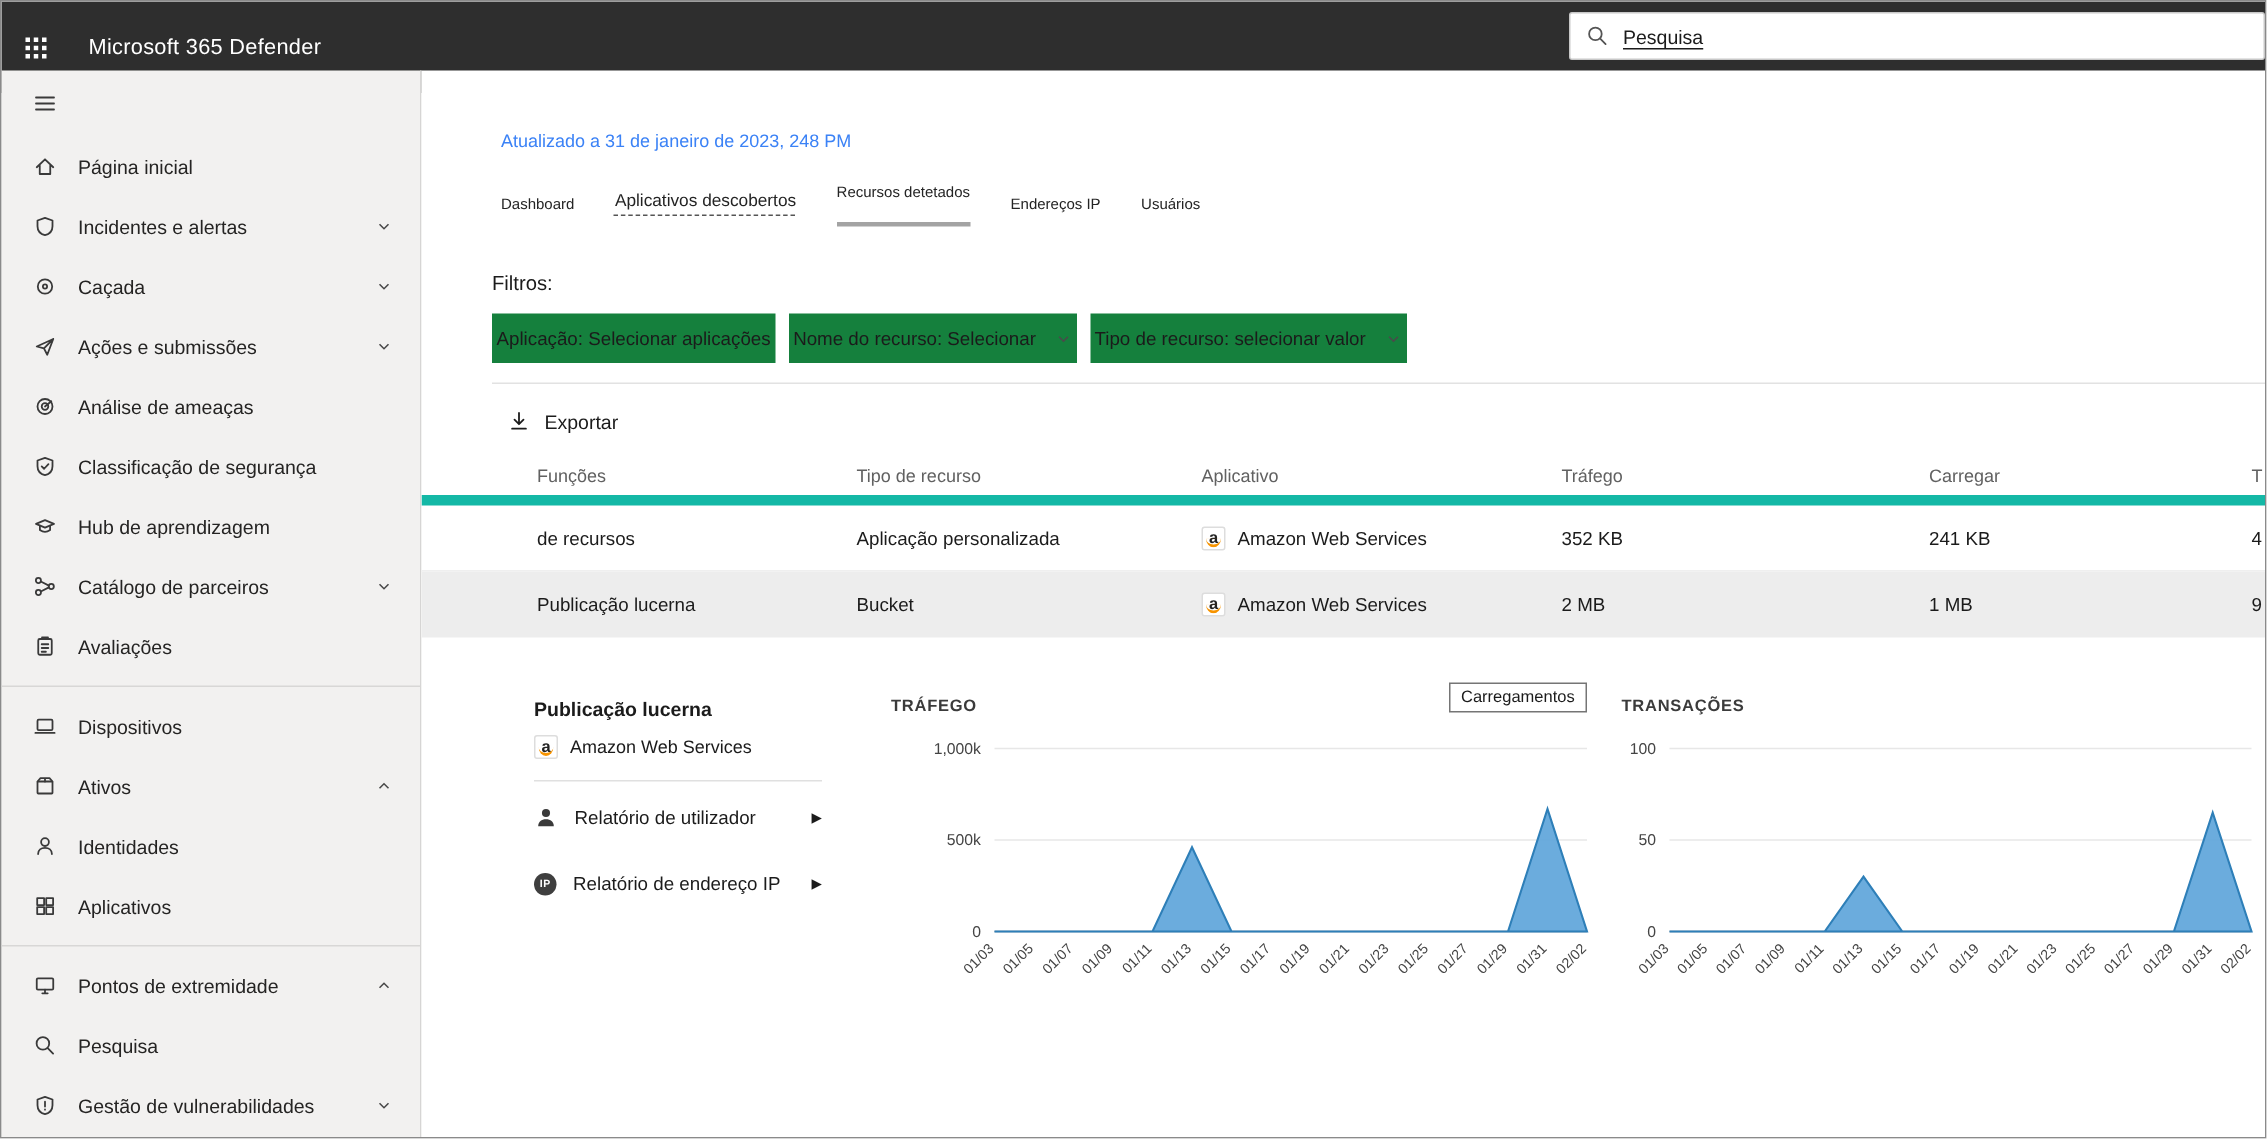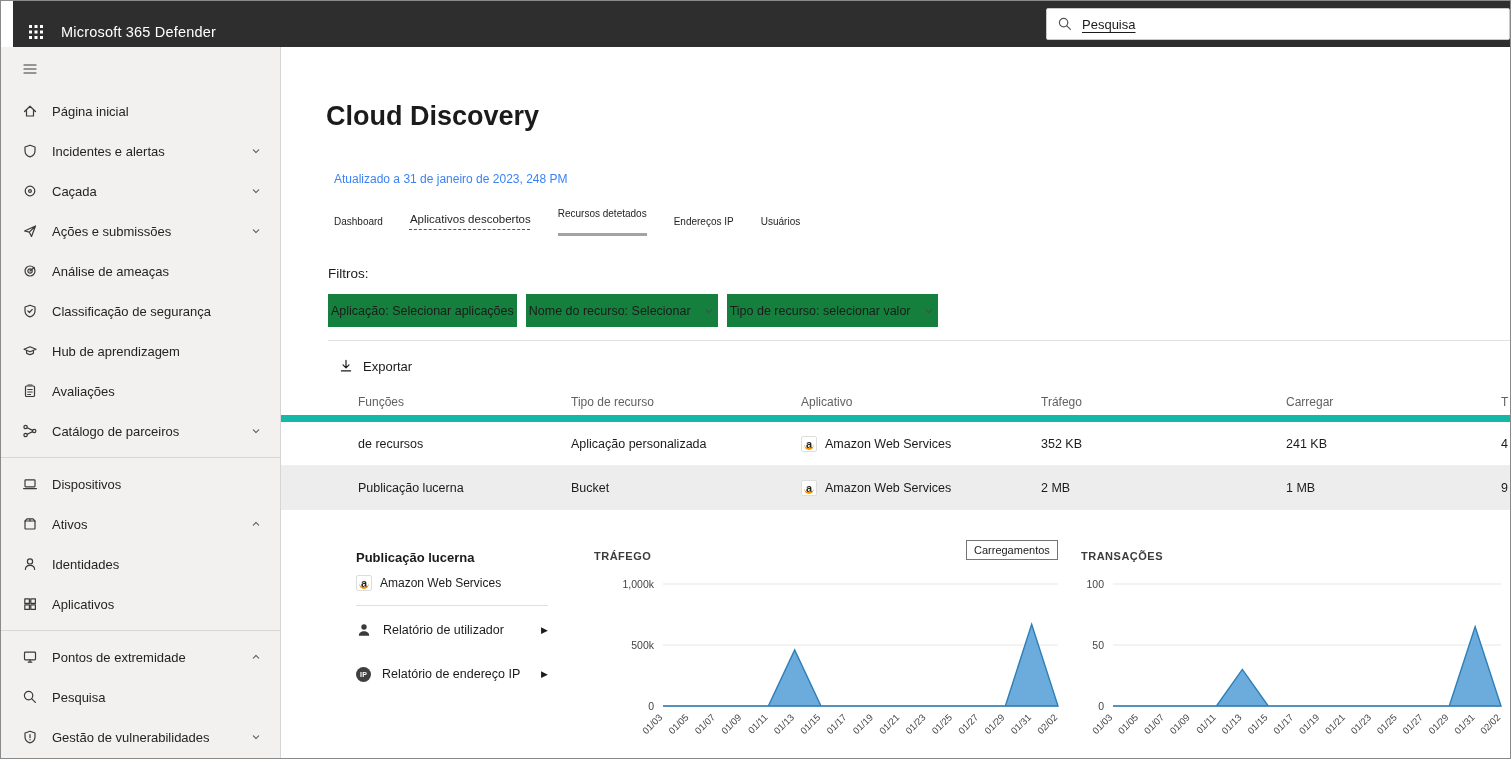--- a/index.html
+++ b/index.html
@@ -2,22 +2,22 @@
 <html><head>
 <meta charset="utf-8">
 <style>
   * { box-sizing: border-box; margin: 0; padding: 0; }
   html,body { background:#e8e8e8; }
   body { font-family:"Liberation Sans", sans-serif; }
   #app { position:relative; width:1511px; height:759px; background:#fff;
          border:1px solid #8a8a8a; overflow:hidden; }
 
   
-  .topbar { position:absolute; top:0; left:12px; right:0; height:61px;
-            background:#2e2e2e; display:flex; align-items:center; color:#fff; }
+  .topbar { position:absolute; top:0; left:0; right:0; height:61px;
+            background:#2e2e2e; display:flex; align-items:center; color:#fff;gap:10px; }
   .waffle { width:46px; height:46px; display:flex; align-items:center;
             justify-content:center; cursor:pointer; }
   .topbar-title { font-size:14.5px; margin-left:2px; letter-spacing:.2px; }
   .searchbox { position:absolute; right:0; top:7px; width:464px; height:32px;
                background:#fff; border:1px solid #c8c8c8; border-radius:2px;
                display:flex; align-items:center; padding:0 10px; gap:9px; color:#1b1b1b; }
   .searchbox .ph { font-size:13px; text-decoration:underline; text-underline-offset:3px; }
 
   
   .sidebar { position:absolute; top:46px; left:0; bottom:0; width:280px;
@@ -184,38 +184,38 @@
     </div>
     <div class="nav-item">
       <svg class="icn" viewBox="0 0 16 16">
           <path d="M2 6.3 L8 3.8 L14 6.3 L8 8.8 Z"></path>
           <path d="M4.6 7.6 V10.3 C6.8 11.9 9.2 11.9 11.4 10.3 V7.6"></path>
         </svg>
       <span>Hub de aprendizagem</span>
     </div>
     <div class="nav-item">
       <svg class="icn" viewBox="0 0 16 16">
-          <rect x="3.5" y="3" width="9" height="10.5" rx="1"></rect>
-          <path d="M6 2 H10 M5.8 6.5 H10.2 M5.8 9 H10.2 M5.8 11.5 H8.6"></path>
-        </svg>
-      <span>Avaliações</span>
-    </div>
-    <div class="nav-item">
-      <svg class="icn" viewBox="0 0 16 16">
           <circle cx="3.6" cy="4" r="1.7"></circle>
           <circle cx="3.6" cy="12" r="1.7"></circle>
           <circle cx="12.2" cy="8" r="1.7"></circle>
           <line x1="5.2" y1="4.7" x2="10.6" y2="7.4"></line>
           <line x1="5.2" y1="11.3" x2="10.6" y2="8.6"></line>
         </svg>
       <span>Catálogo de parceiros</span>
       <svg class="chev" viewBox="0 0 16 16">
           <path d="M4 6 L8 10 L12 6"></path>
         </svg>
     </div>
+    <div class="nav-item">
+      <svg class="icn" viewBox="0 0 16 16">
+          <rect x="3.5" y="3" width="9" height="10.5" rx="1"></rect>
+          <path d="M6 2 H10 M5.8 6.5 H10.2 M5.8 9 H10.2 M5.8 11.5 H8.6"></path>
+        </svg>
+      <span>Avaliações</span>
+    </div>
 
     <div class="sb-divider"></div>
 
     <div class="nav-item">
       <svg class="icn" viewBox="0 0 16 16">
           <rect x="3" y="3.8" width="10" height="7" rx="0.8"></rect>
           <line x1="1.6" y1="12.6" x2="14.4" y2="12.6"></line>
         </svg>
       <span>Dispositivos</span>
     </div>
@@ -271,21 +271,20 @@
           <path d="M8 5.5 V8.7 M8 10.6 V10.8"></path>
         </svg>
       <span>Gestão de vulnerabilidades</span>
       <svg class="chev" viewBox="0 0 16 16">
           <path d="M4 6 L8 10 L12 6"></path>
         </svg>
     </div>
   </div>
 
   <div class="main">
-    <h1 class="page-title">Cloud Discovery</h1>
     <div class="updated">Atualizado a 31 de janeiro de 2023, 248 PM</div>
 
     <div class="tabs">
       <div class="tab">Dashboard</div>
       <div class="tab small">Aplicativos descobertos</div>
       <div class="tab active">Recursos detetados</div>
       <div class="tab">Endereços IP</div>
       <div class="tab">Usuários</div>
     </div>
 

